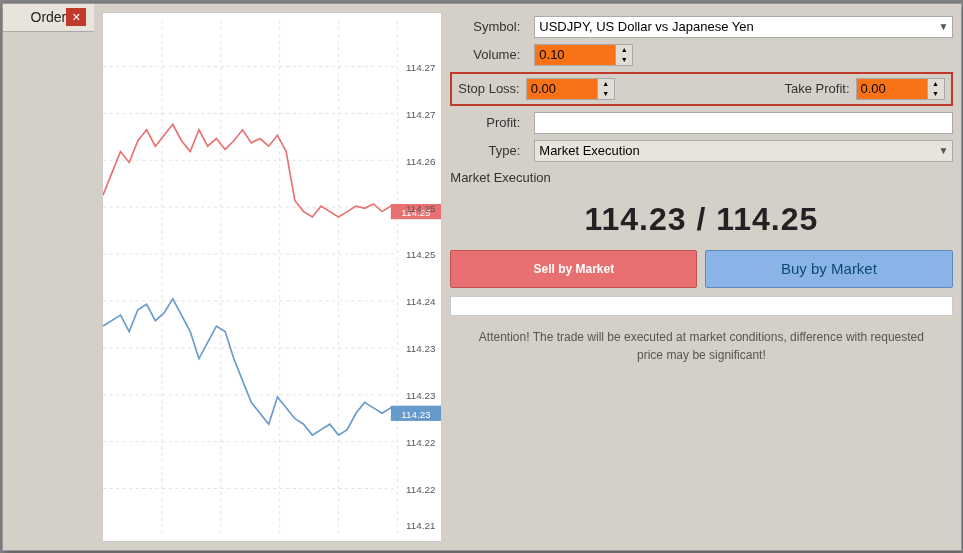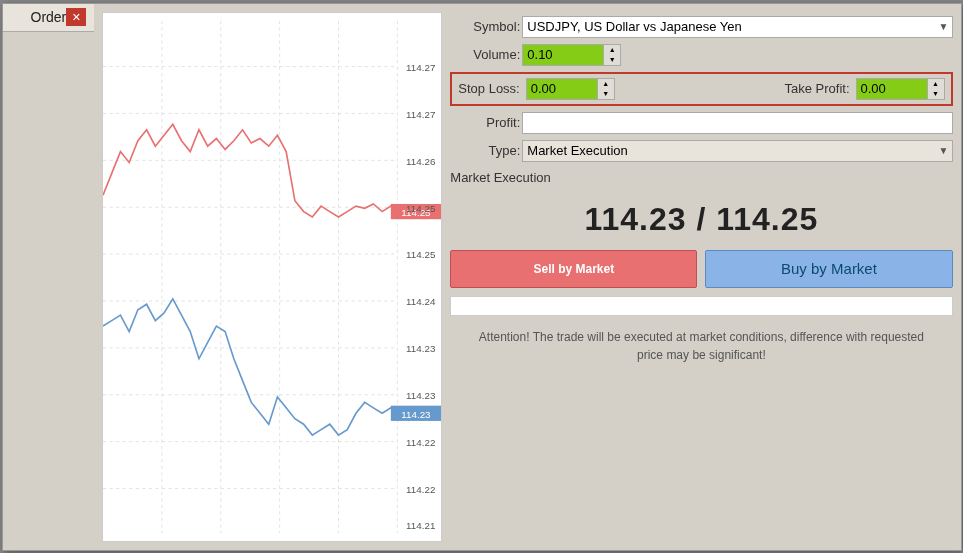--- a/index.html
+++ b/index.html
@@ -73,31 +73,31 @@
     .right-panel {
       flex: 1;
       display: flex;
       flex-direction: column;
       gap: 6px;
       padding: 4px 0;
     }
     .form-row {
       display: flex;
       align-items: center;
-      gap: 2px;
+      gap: 14px;
     }
     .form-label {
       color: #333;
       min-width: 70px;
       text-align: right;
     }
     .form-input-wrapper {
       display: flex;
       align-items: center;
-      background: #84cc16;
+      background: #f97316;
       border: 1px solid #aaa;
       height: 22px;
     }
     .form-input {
       border: none;
       outline: none;
       background: transparent;
       padding: 0 4px;
       font-size: 13px;
       height: 20px;

